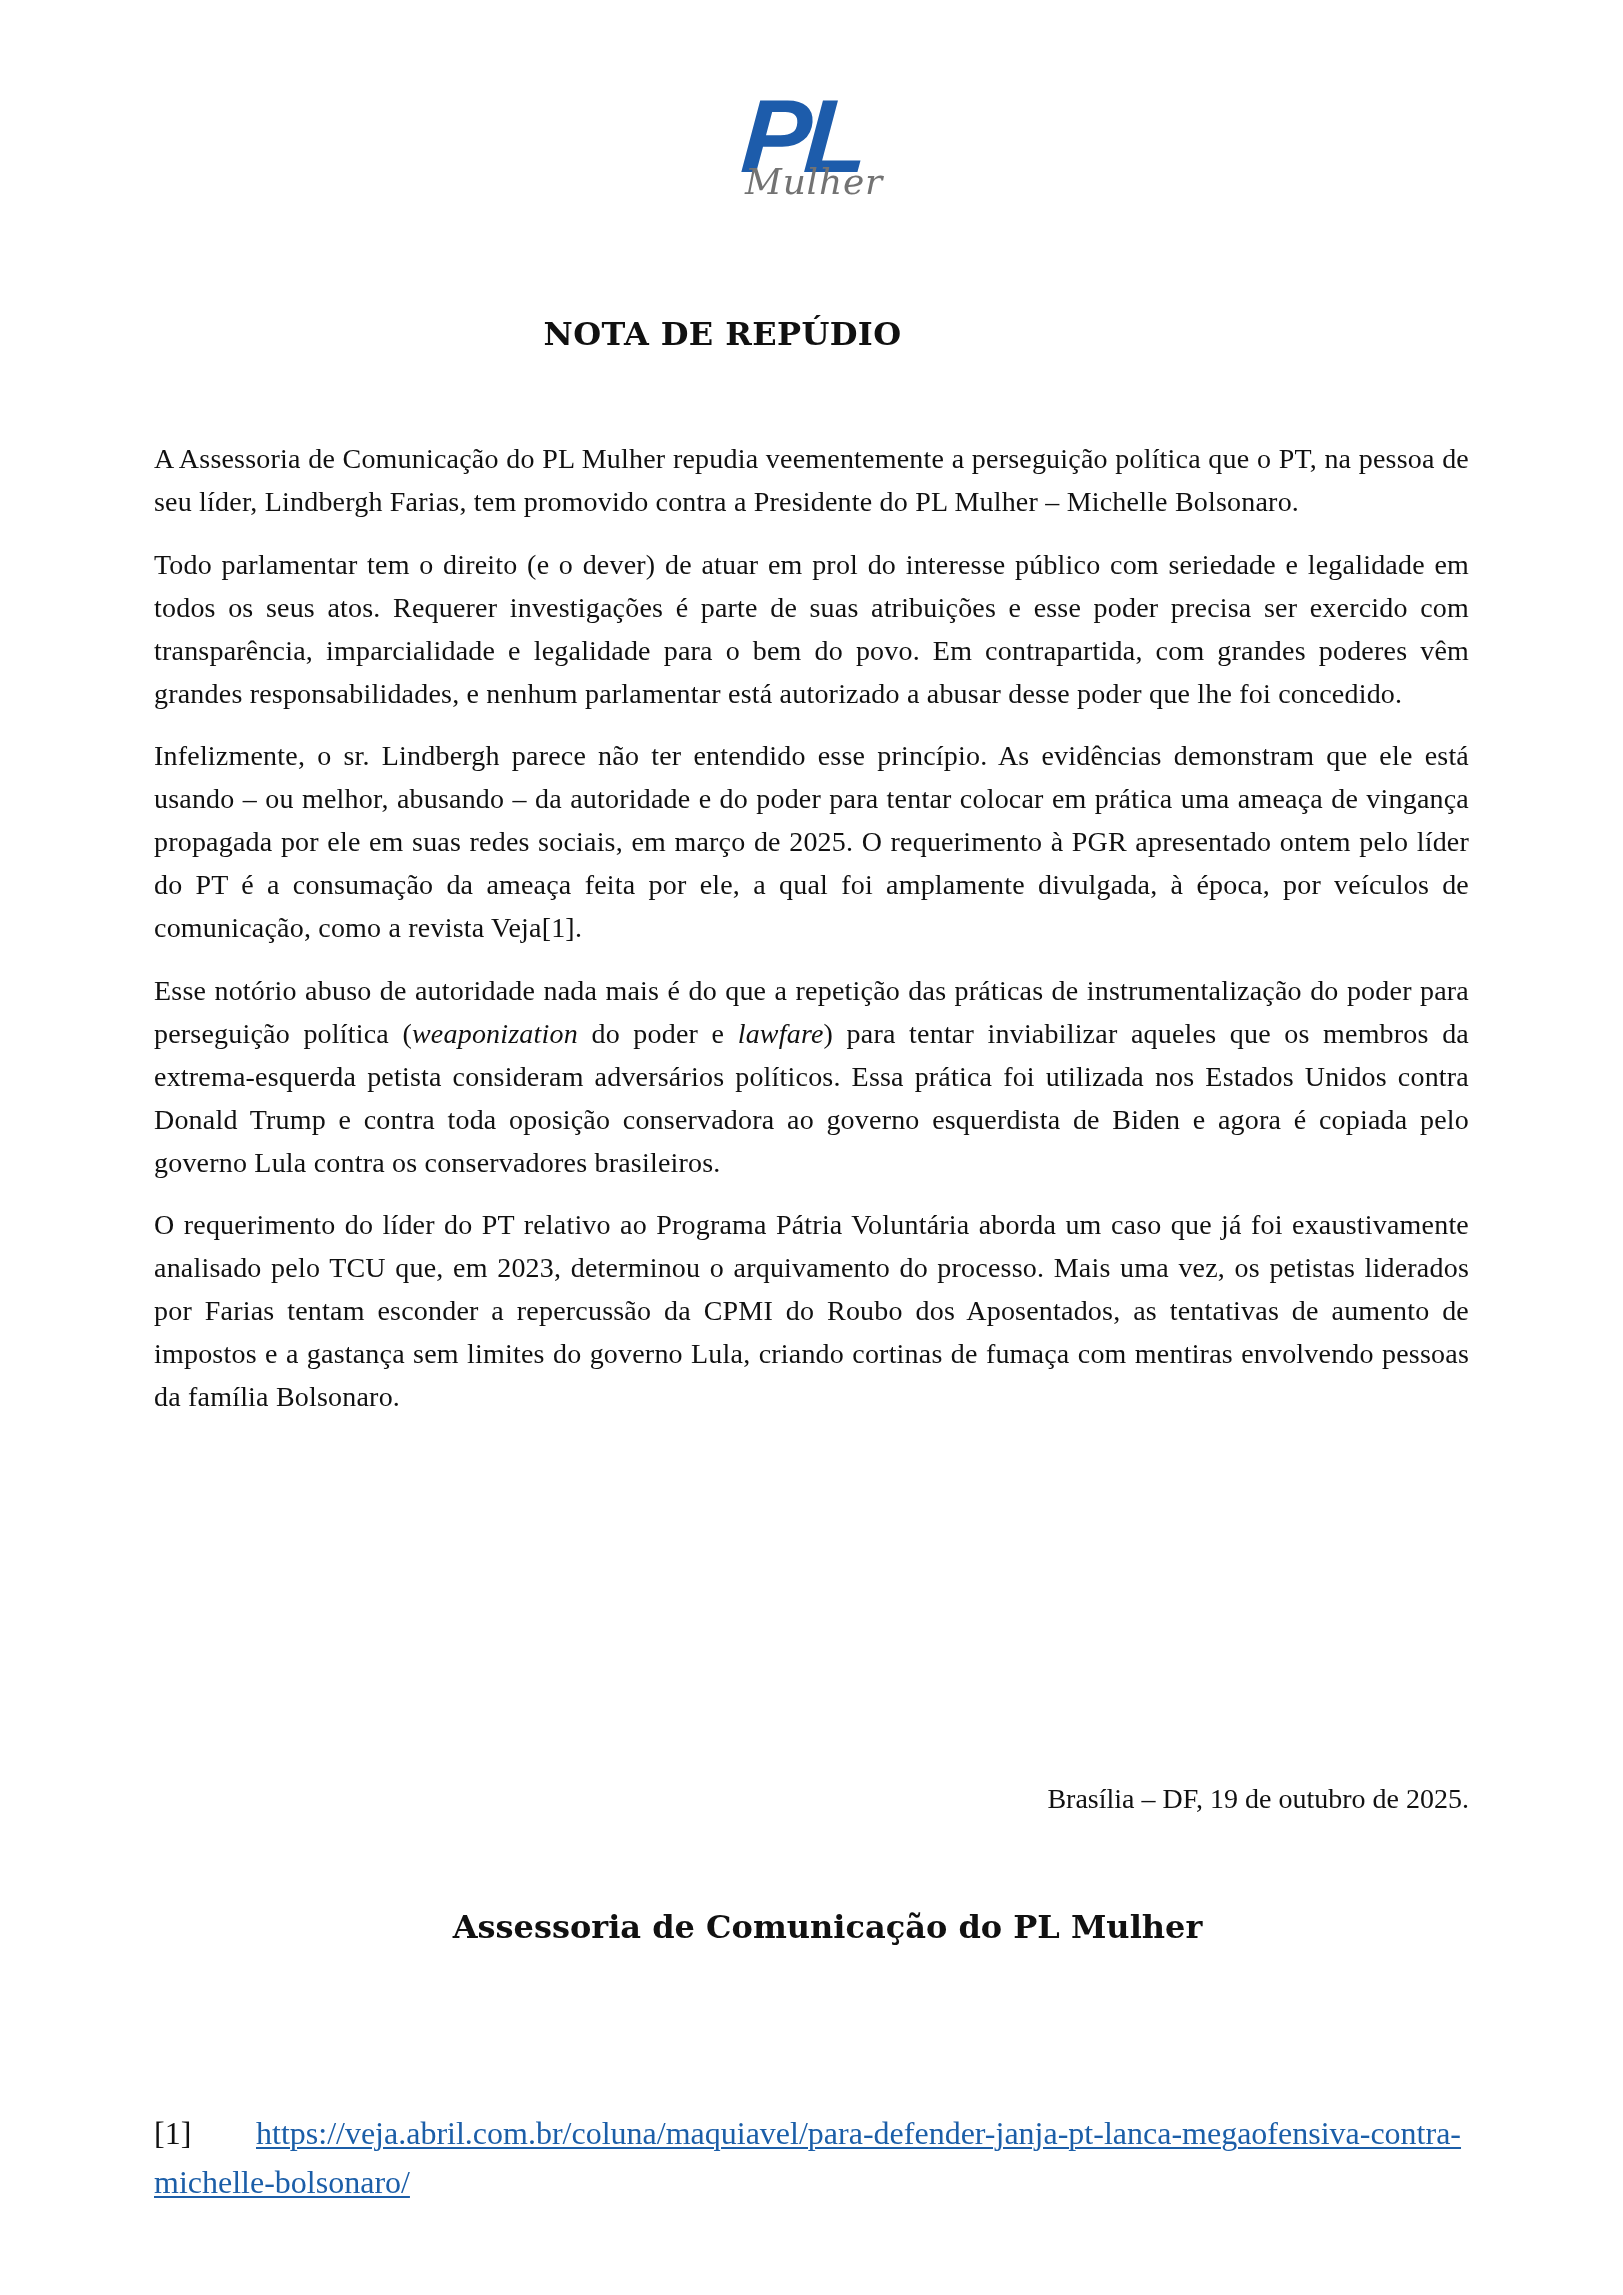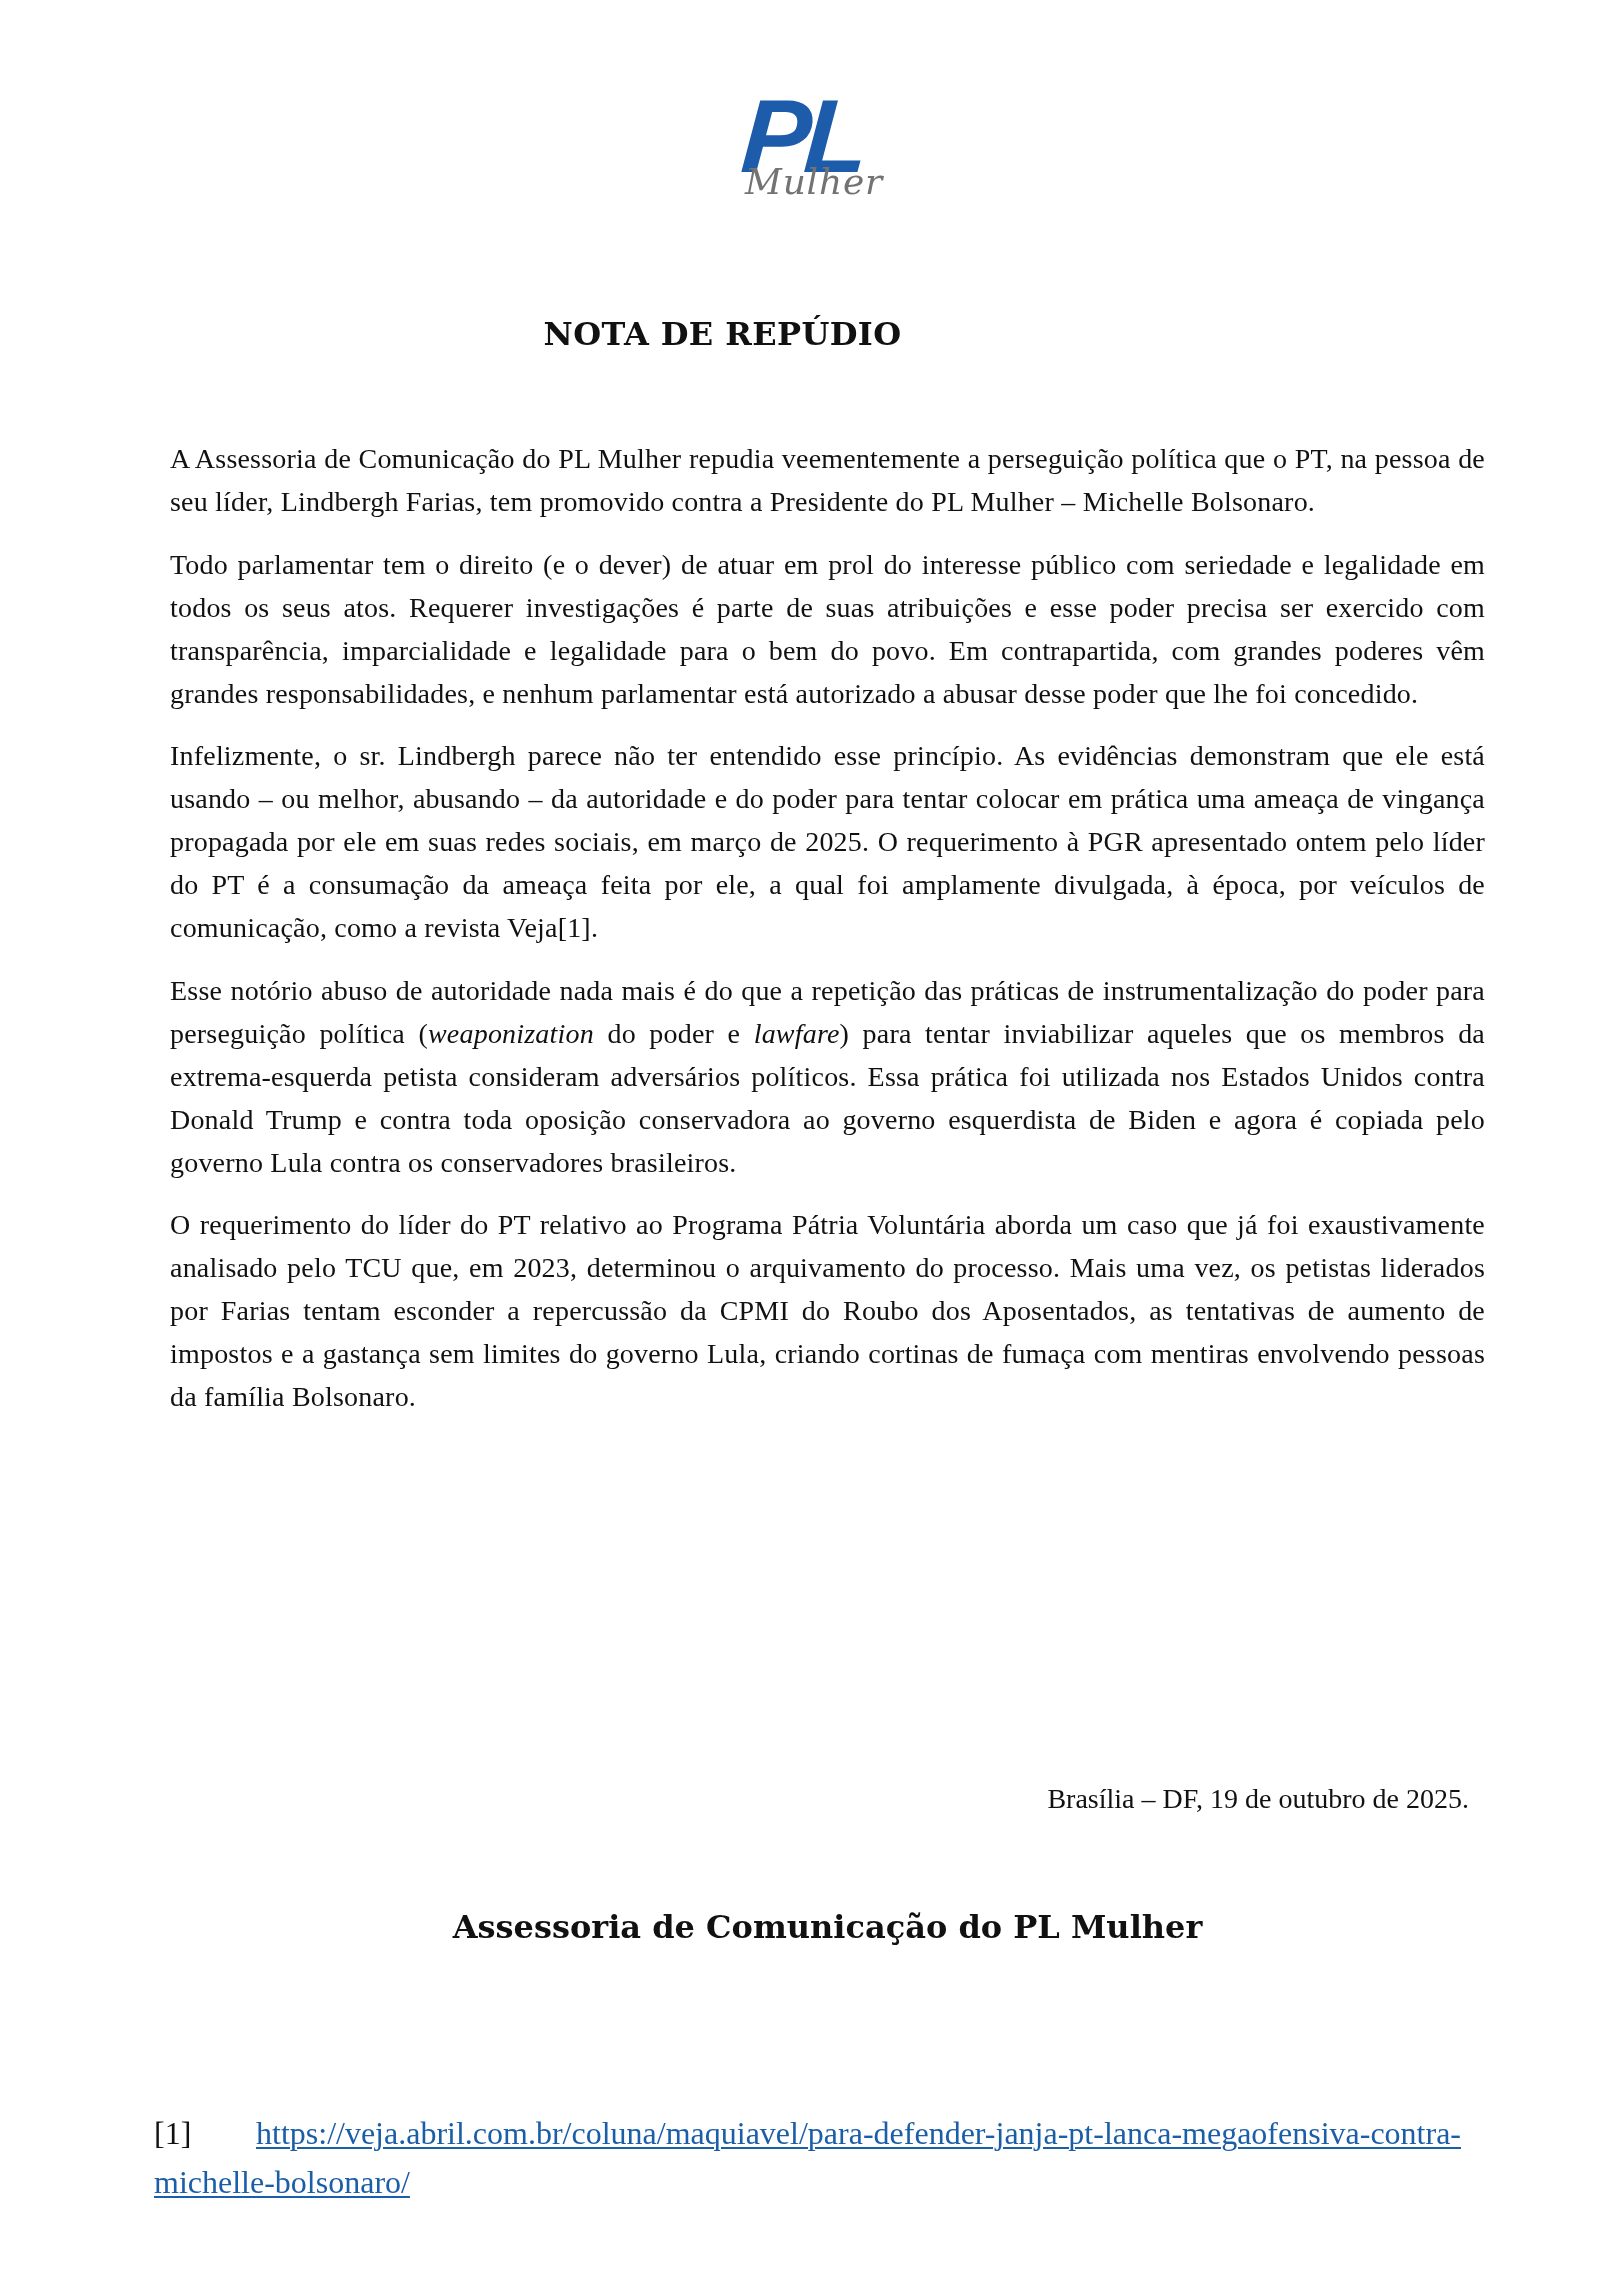--- a/index.html
+++ b/index.html
@@ -54,21 +54,20 @@
       font-weight: bold;
       font-size: 32px;
       line-height: 1.2;
       letter-spacing: 0.4px;
     }
     .body-text {
       position: absolute;
       left: 154px;
       top: 437px;
       width: 1315px;
-      margin-left: 16px;
     }
     .para {
       margin: 0 0 19.5px 0;
       font-size: 28px;
       line-height: 43px;
       text-align: justify;
       font-family: "Liberation Serif", "DejaVu Serif", serif;
       letter-spacing: 0.2px;
     }
     .para em { font-style: italic; }

